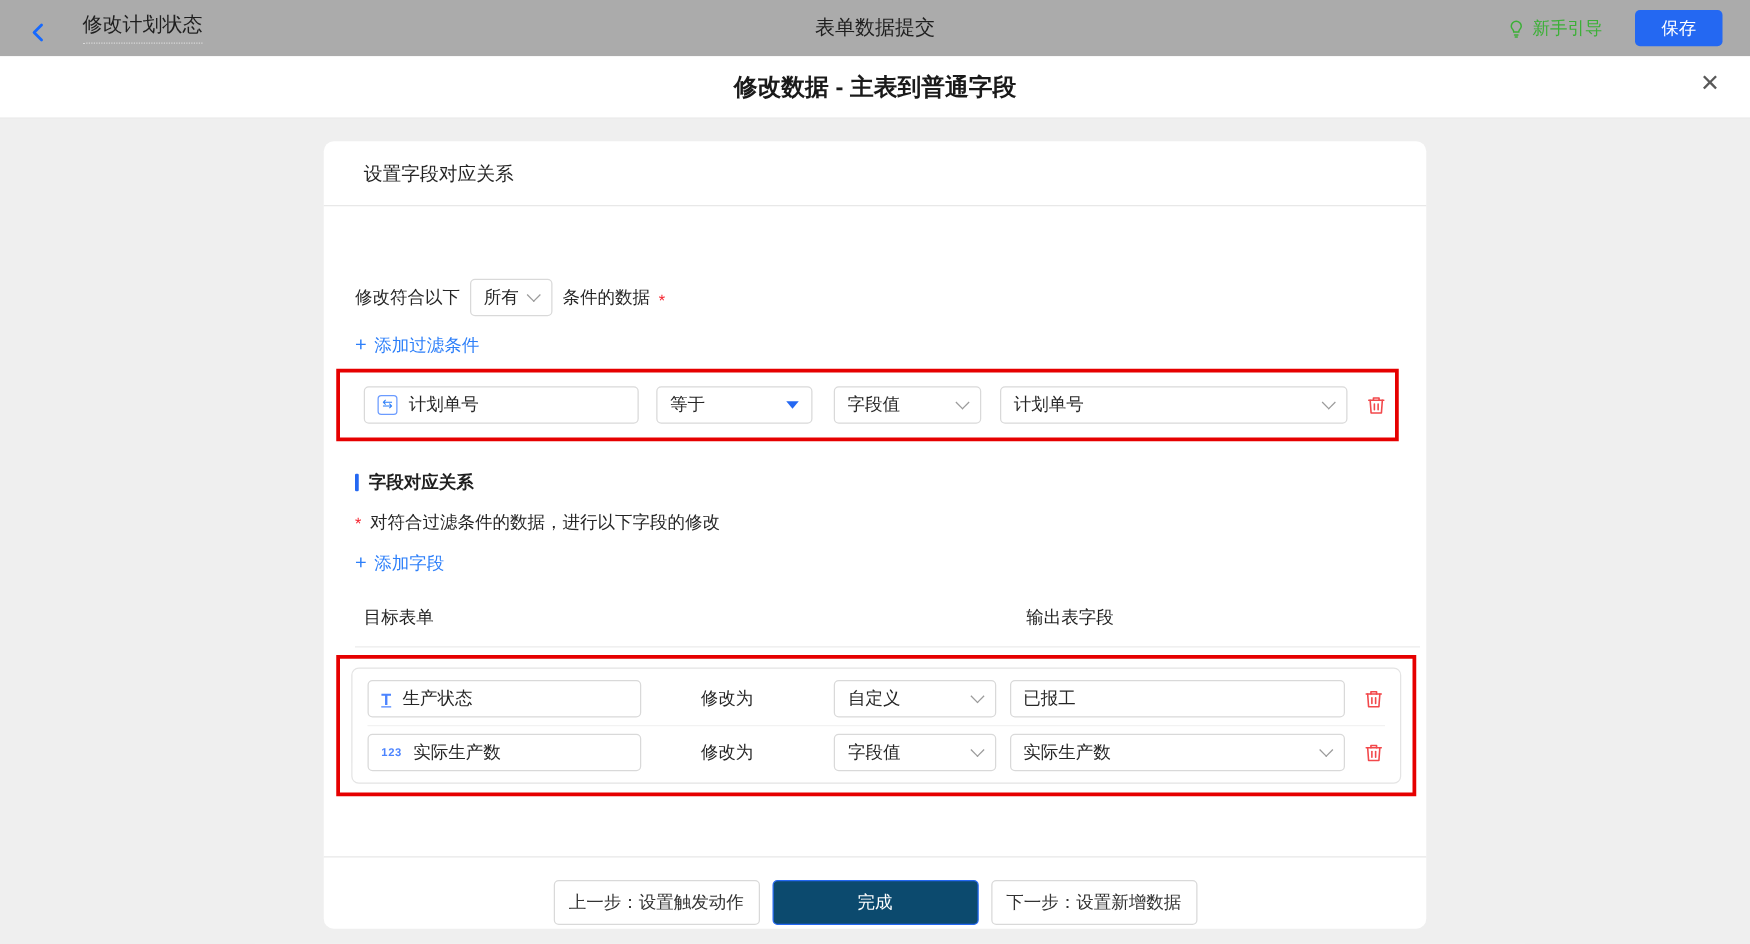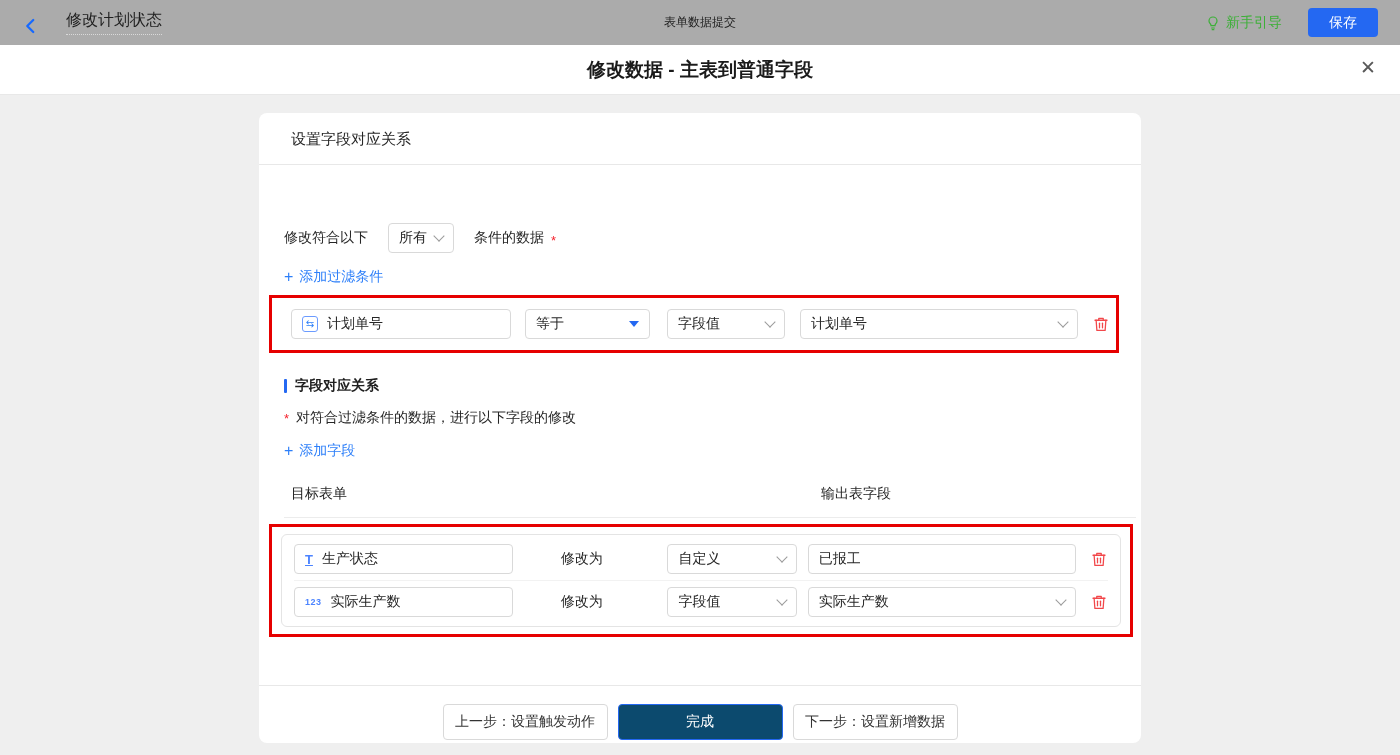--- a/index.html
+++ b/index.html
@@ -7,21 +7,21 @@
     font-family:"Liberation Sans","DejaVu Sans",sans-serif; color:#262626; }
 
   
   .topbar { height:45px; background:#ababab; display:flex; align-items:center;
     padding:0 22px; position:relative; }
   .topbar-left { display:flex; align-items:flex-end; gap:26px; }
   .back-btn { display:flex; align-items:center; cursor:pointer; }
   .flow-title { font-size:16px; color:#1f1f1f; padding-bottom:3px;
     border-bottom:1px dotted #d9d9d9; }
   .topbar-center { position:absolute; left:0; right:0; text-align:center;
-    font-size:12px; color:#1f1f1f; pointer-events:none; }
+    font-size:16px; color:#1f1f1f; pointer-events:none; }
   .topbar-right { margin-left:auto; display:flex; align-items:center; gap:26px; z-index:1; }
   .guide { display:flex; align-items:center; gap:5px; color:#3cb037; font-size:14px; cursor:pointer; }
   .save-btn { background:#2468f2; color:#fff; border:none; border-radius:4px;
     font-size:14px; height:29px; padding:0 21px; cursor:pointer; }
 
   
   .modal-header { height:50px; background:#fff; border-bottom:1px solid #e8e8e8;
     display:flex; align-items:center; justify-content:center; position:relative; }
   .modal-title { font-size:19px; font-weight:bold; color:#1a1a1a; }
   .modal-close { position:absolute; right:24px; top:13px; font-size:19px;
@@ -38,21 +38,21 @@
   .sec-title { display:flex; align-items:center; font-size:14px; font-weight:bold; color:#1f1f1f; }
   .sec-title .bar { width:3px; height:14px; background:#2468f2; margin-right:8px; border-radius:1px; }
 
   .sentence { margin-top:28px; display:flex; align-items:center; font-size:14px; white-space:nowrap; }
   .star { color:#f5222d; font-size:13px; }
   .sentence .star { margin-left:7px; position:relative; top:2px; }
 
   .select, .inputbox { height:30px; background:#fff; border:1px solid #d9d9d9; border-radius:4px;
     display:flex; align-items:center; padding:0 10px; font-size:14px; color:#262626; cursor:pointer; }
   .select { justify-content:space-between; }
-  .match-select { width:66px; margin:0 20px; }
+  .match-select { width:66px; margin:0 8px; }
 
   .caret { width:8px; height:8px; border-right:1.5px solid #9b9b9b; border-bottom:1.5px solid #9b9b9b;
     transform:rotate(45deg); margin-top:-4px; flex:none; }
   .caret-solid { width:0; height:0; border-left:5px solid transparent;
     border-right:5px solid transparent; border-top:6px solid #2468f2; flex:none; }
 
   .add-link { margin-top:15px; display:inline-flex; align-items:center; gap:6px;
     color:#2d7ff9; font-size:14px; cursor:pointer; }
   .add-link .plus { font-size:16px; }
 

